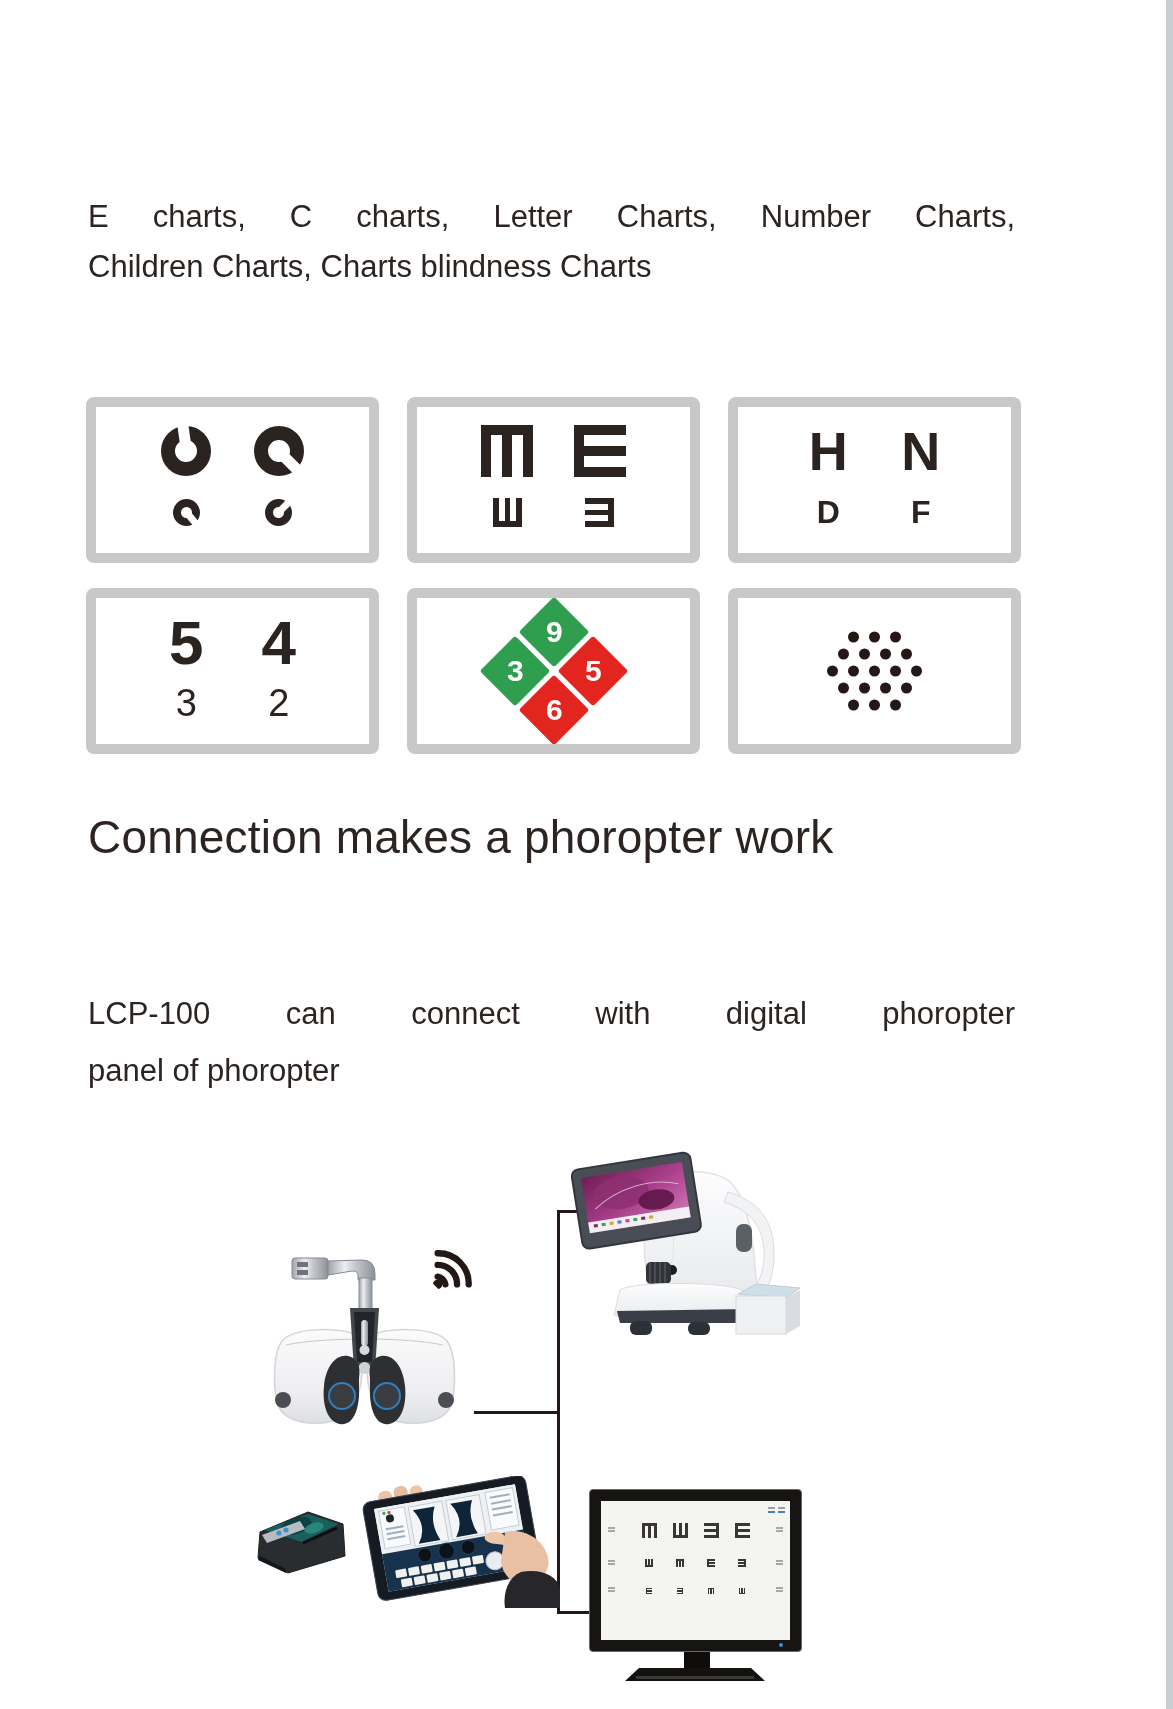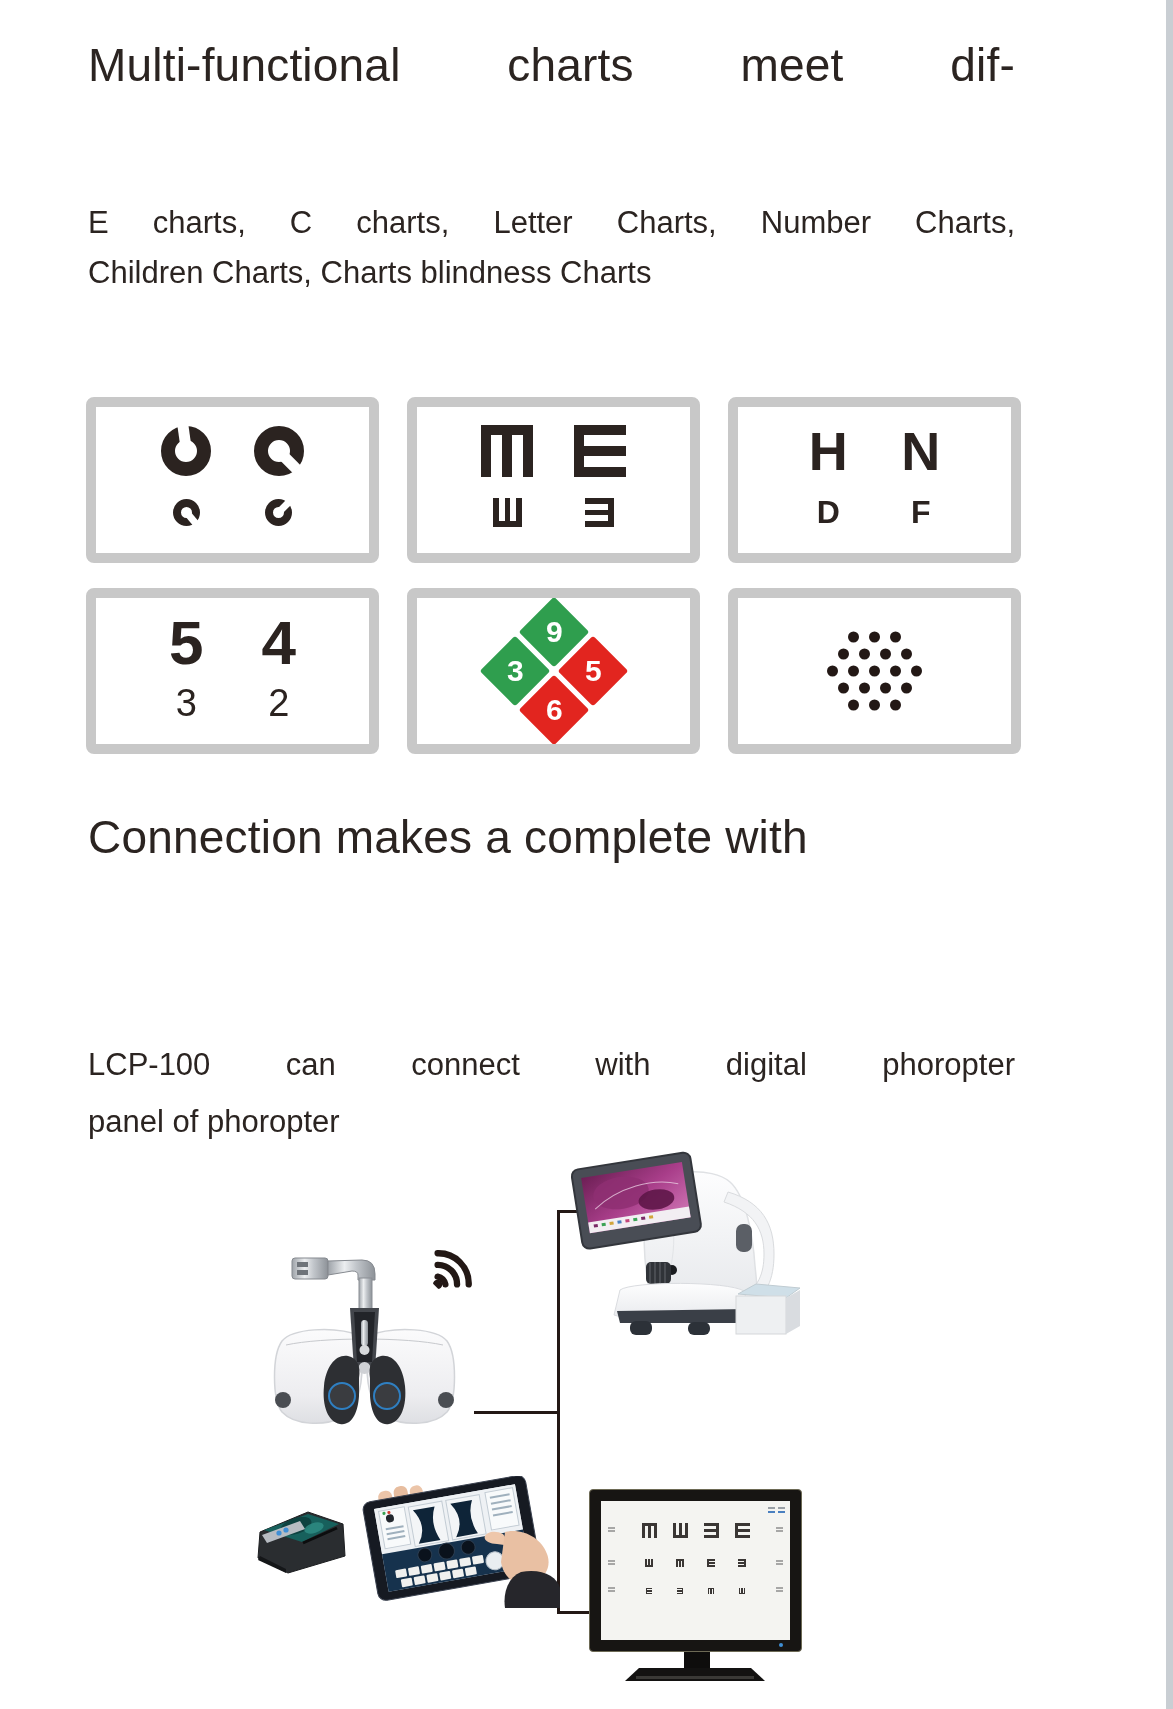--- a/index.html
+++ b/index.html
@@ -72,24 +72,23 @@
   .neck{position:absolute;left:95px;top:163px;width:26px;height:16px;background:#0e0d0c;}
   .mbase{position:absolute;left:36px;top:179px;width:140px;height:13px;background:#131211;
          clip-path:polygon(10% 0,90% 0,100% 100%,0 100%);}
   .mbase i{position:absolute;left:8%;bottom:2px;width:84%;height:3px;background:#3a3936;display:block;}
   svg{display:block;}
 </style>
 </head>
 <body>
 
 <div class="abs col" style="top:28px">
-  <div class="h-line h-just">Multi-functional charts meet dif-</div>
-</div>
-
-<div class="abs col" style="top:198px">
+</div>
+
+<div class="abs col" style="top:192px">
   <div class="p-line p-just">E charts, C charts, Letter Charts, Number Charts,</div>
   <div class="p-line">Children Charts, Charts blindness Charts</div>
 </div>
 
 <div id="chart-grid" class="abs">
 
   <div class="chart-box">
     <div class="optogrid">
         <div class="ring large" style="--gap: -8deg;">
           <i class="gap"></i>
@@ -179,24 +178,24 @@
         <div class="dotrow">
           <div class="dot" style="background: rgb(35, 24, 21);"></div>
           <div class="dot" style="background: rgb(35, 24, 21);"></div>
           <div class="dot" style="background: rgb(35, 24, 21);"></div>
         </div>
       </div>
   </div>
 </div>
 
 <div class="abs col" style="top:800px">
-  <div class="h-line">Connection makes a complete with</div>
-</div>
-
-<div class="abs col" style="top:1036px">
+  <div class="h-line">Connection makes a phoropter work</div>
+</div>
+
+<div class="abs col" style="top:985px">
   <div class="p-line p-just" style="line-height:57px">LCP-100 can connect with digital phoropter</div>
   <div class="p-line" style="line-height:57px">panel of phoropter</div>
 </div>
 
 <div class="abs conn" style="left:557px;top:1210px;width:3px;height:404px"></div>
 <div class="abs conn" style="left:557px;top:1210px;width:33px;height:3px"></div>
 <div class="abs conn" style="left:474px;top:1411px;width:86px;height:3px"></div>
 <div class="abs conn" style="left:557px;top:1611px;width:35px;height:3px"></div>
 
 <div class="abs" style="left:426px;top:1230px;width:66px;height:66px;transform:rotate(45deg)">

